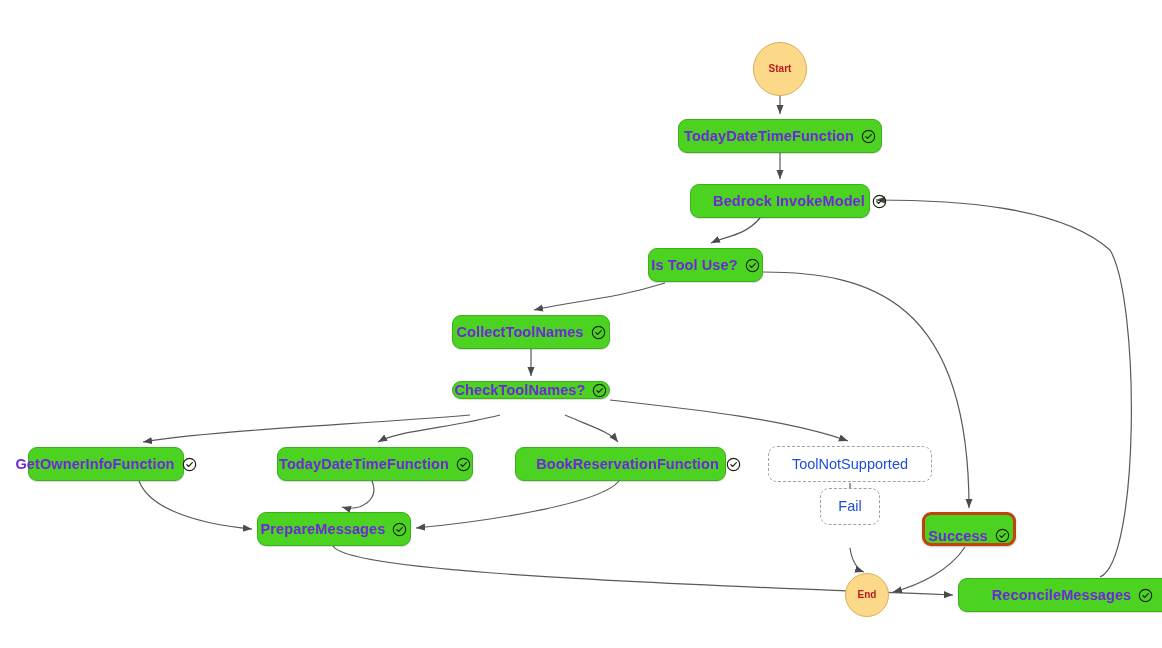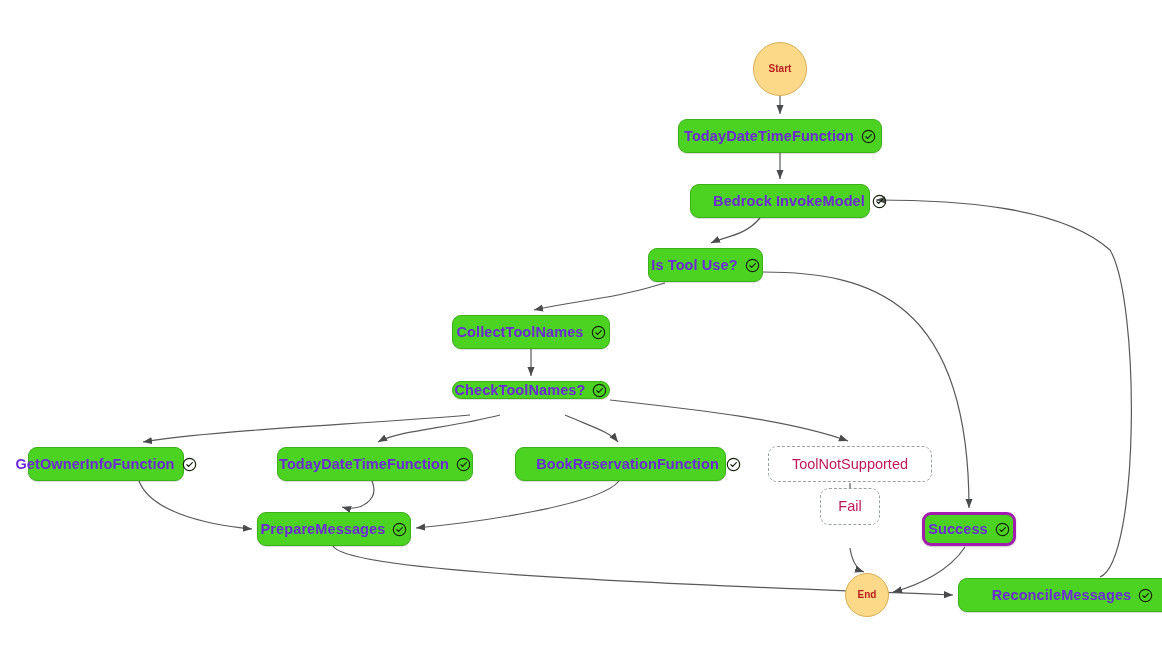--- a/index.html
+++ b/index.html
@@ -39,36 +39,37 @@
     background: #4cd322;
     border: 1px solid #3bb018;
     border-radius: 9px;
     color: #6d28d9;
     font-size: 14.5px;
     font-weight: 700;
     letter-spacing: 0.1px;
     box-shadow: 0 1px 1px rgba(0,0,0,0.14);
   }
   .node-task.selected {
-    border: 3px solid #a21caf;
+    border: 3px solid #c2410c;
     box-shadow: 0 1px 2px rgba(0,0,0,0.22);
+    align-items: flex-end;
   }
   .node-terminal {
     background: #fcd989;
     border: 1px solid #d8ae55;
     border-radius: 50%;
     color: #b91c1c;
     font-size: 10px;
     font-weight: 700;
   }
   .node-inactive {
     background: #ffffff;
     border: 1.4px dashed #9aa0a6;
     border-radius: 9px;
-    color: #be185d;
+    color: #1d4ed8;
     font-size: 14.5px;
     font-weight: 400;
   }
   .node-label {
     line-height: 1;
   }
   .check-icon {
     display: inline-flex;
     margin-left: 7px;
     width: 15px;

